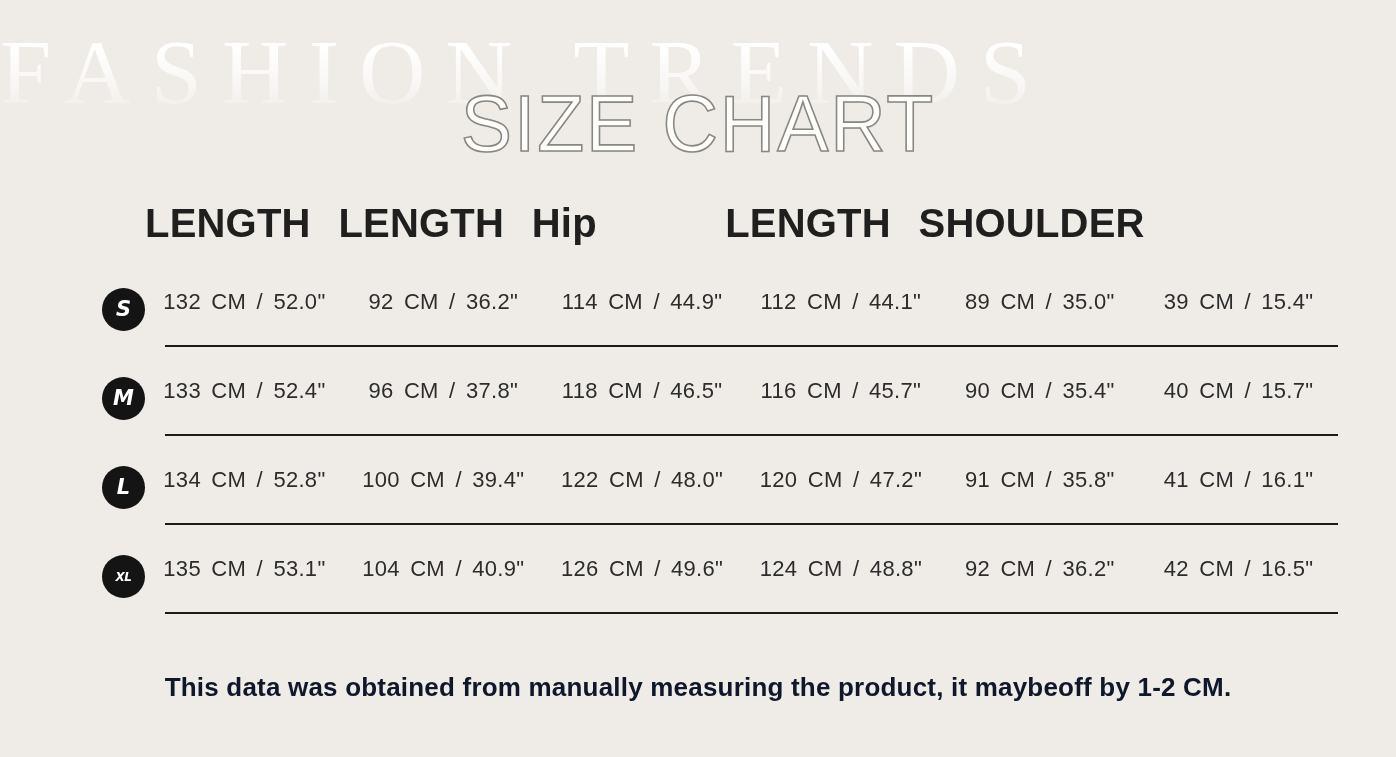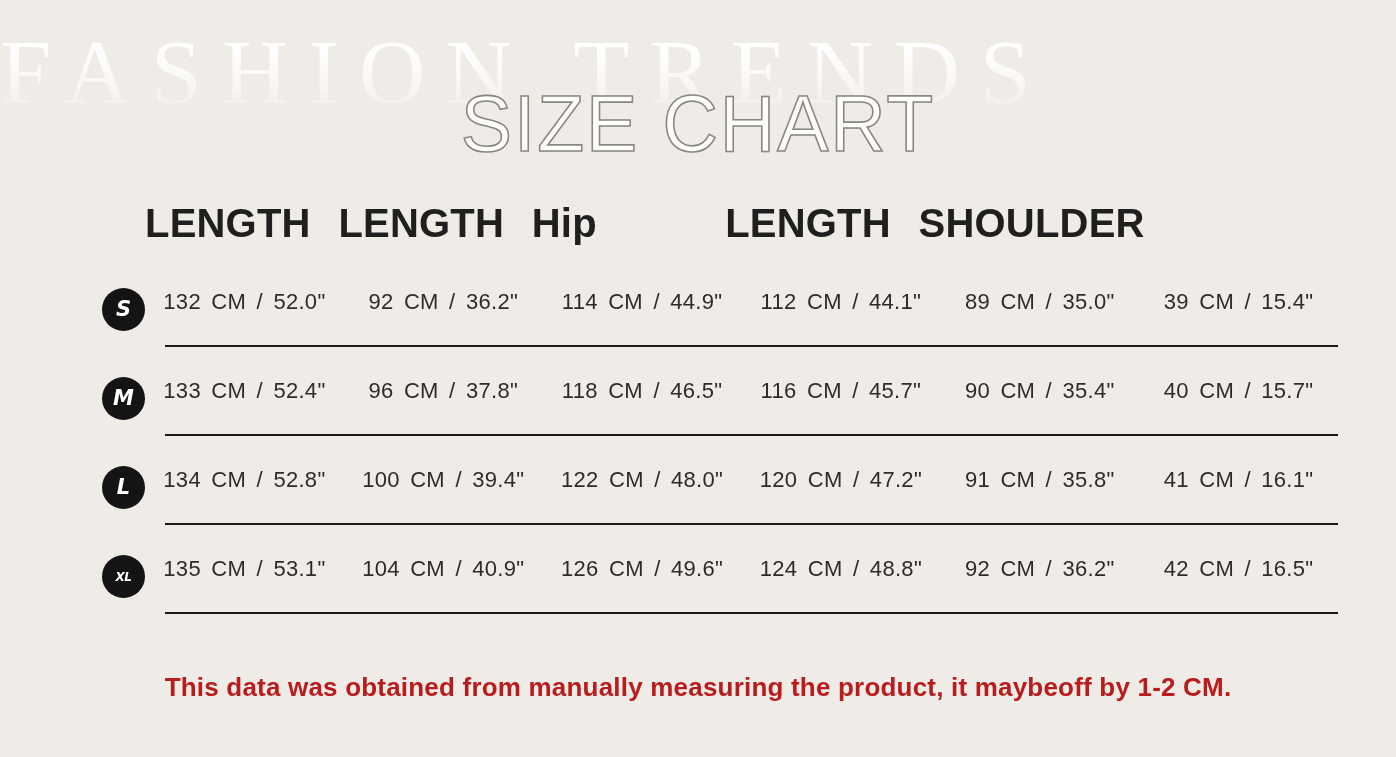--- a/index.html
+++ b/index.html
@@ -131,21 +131,21 @@
     margin-left:110px;
   }
 
   
   .footer-note{
     position:absolute;
     top:672px;left:0;width:100%;
     text-align:center;
     font-size:26px;
     font-weight:700;
-    color:#b91c1c;
+    color:#0f172a;
     letter-spacing:0.2px;
     z-index:3;
   }
 </style>
 </head>
 <body>
 
 <div class="canvas">
 
   <div class="watermark">FASHION TRENDS</div>

